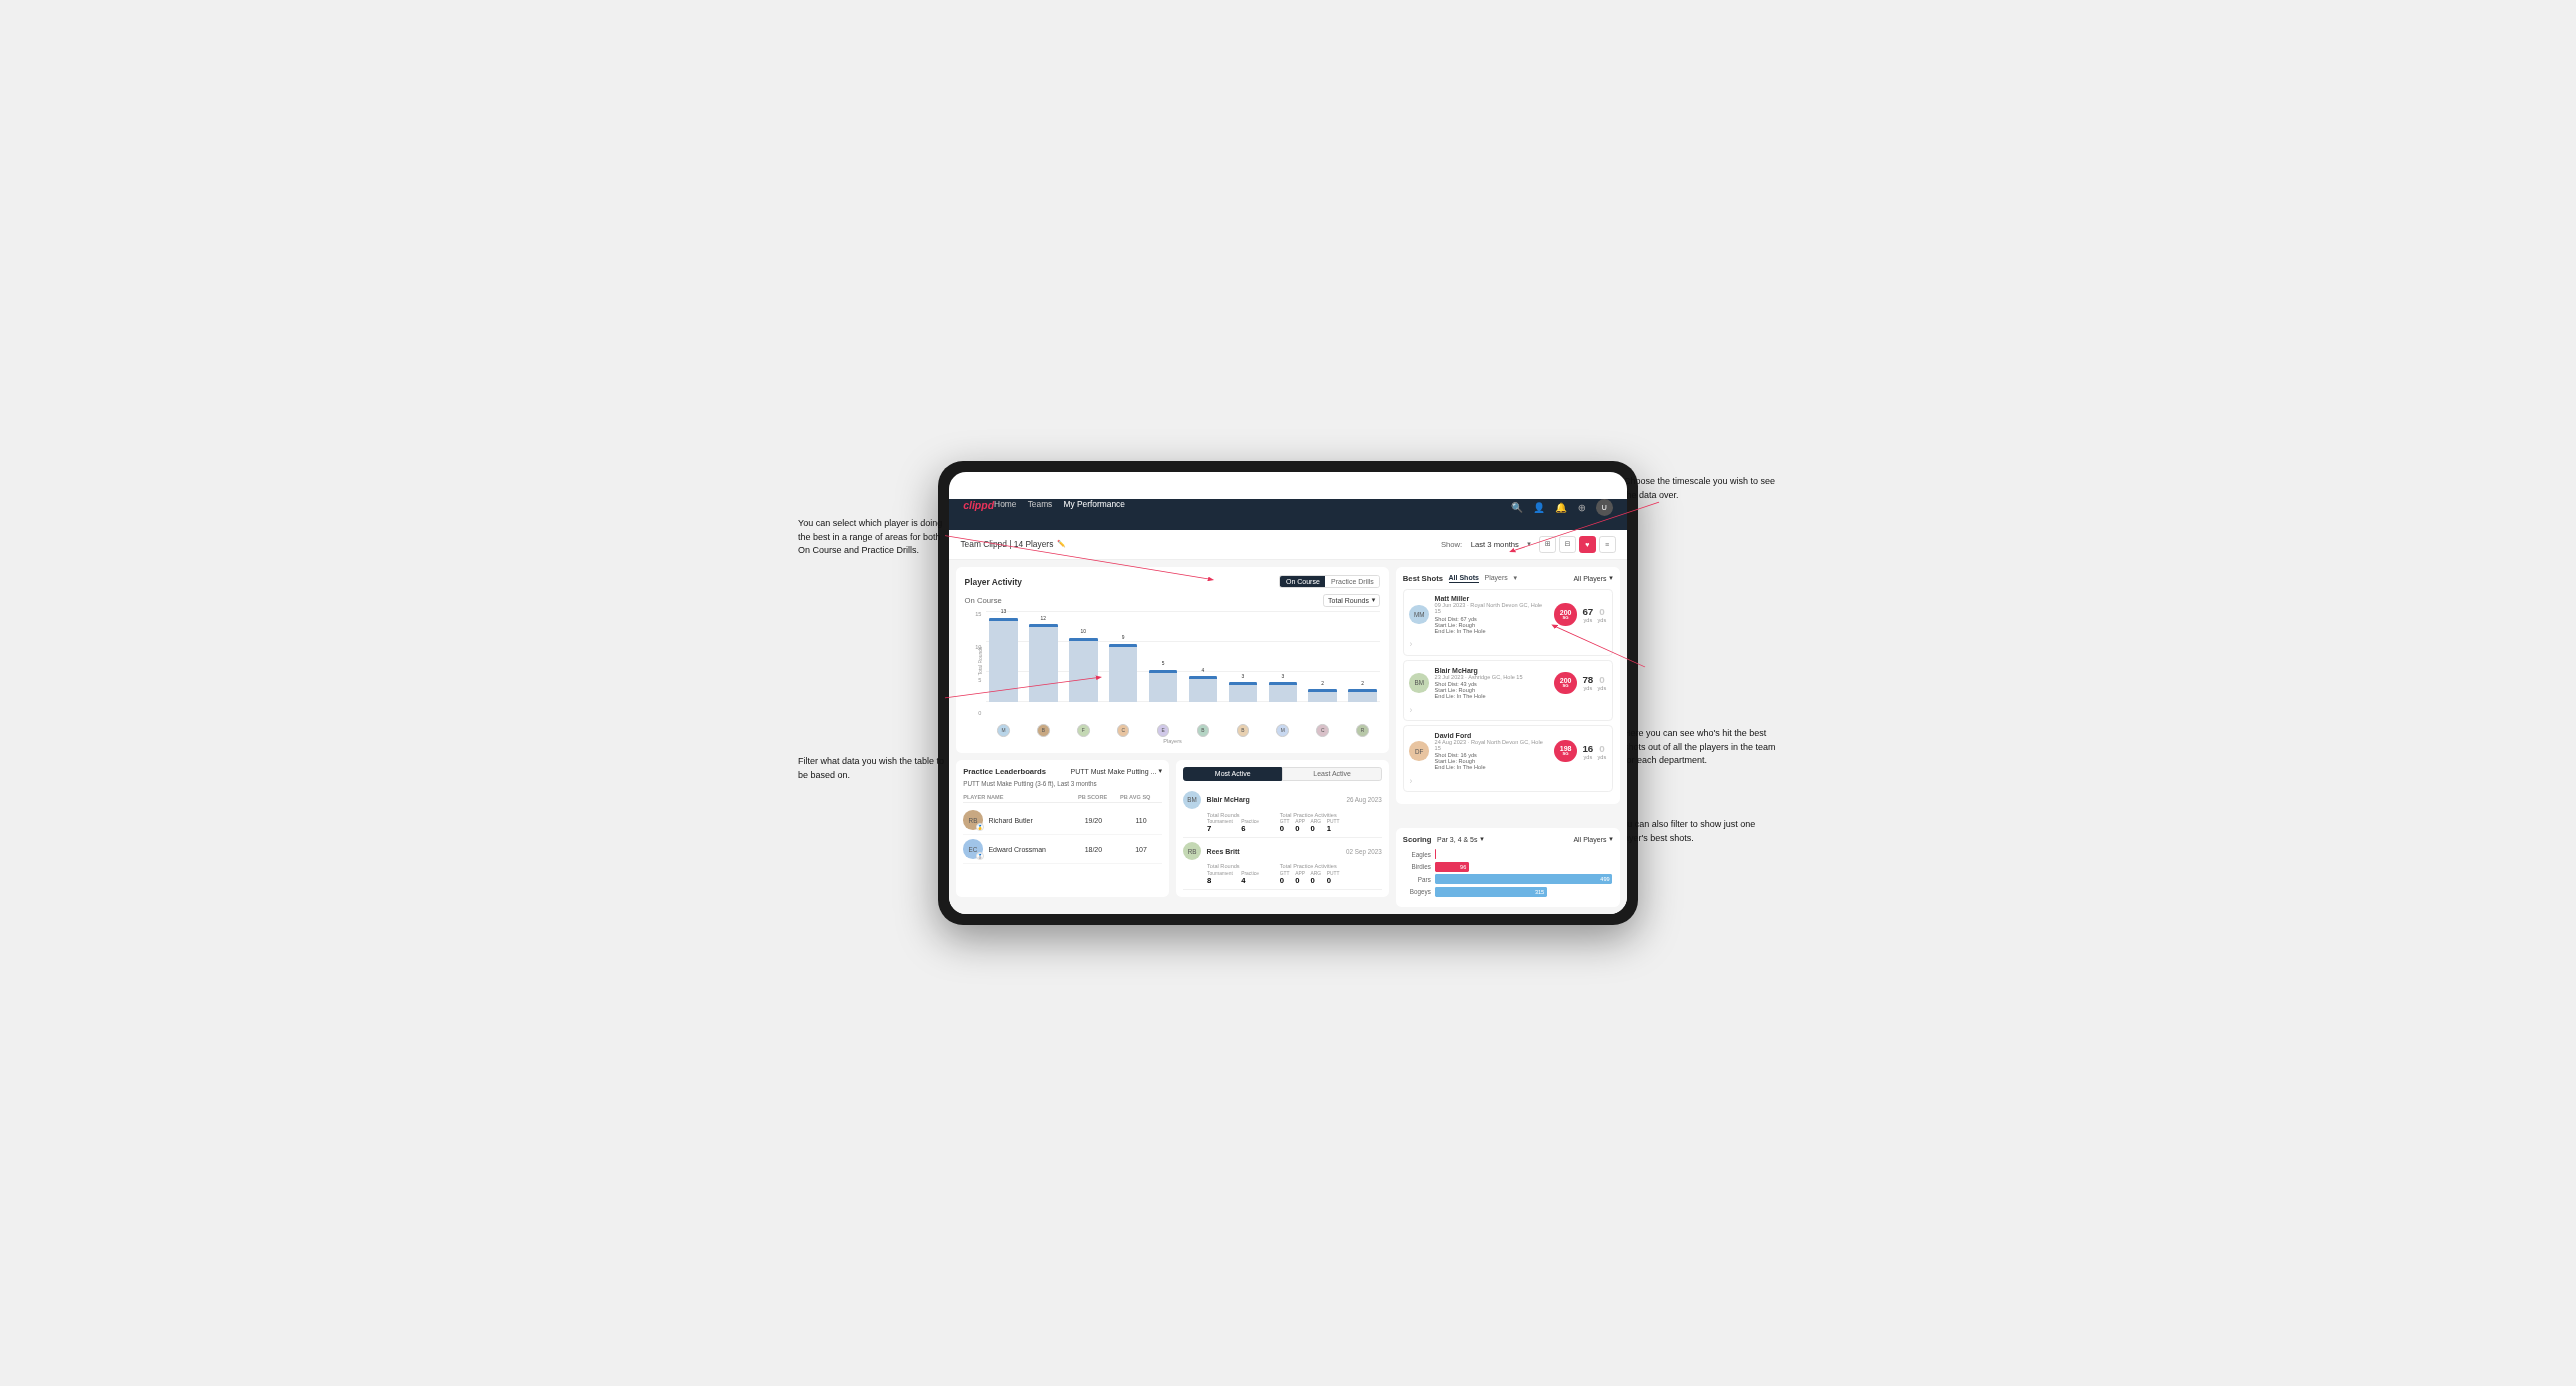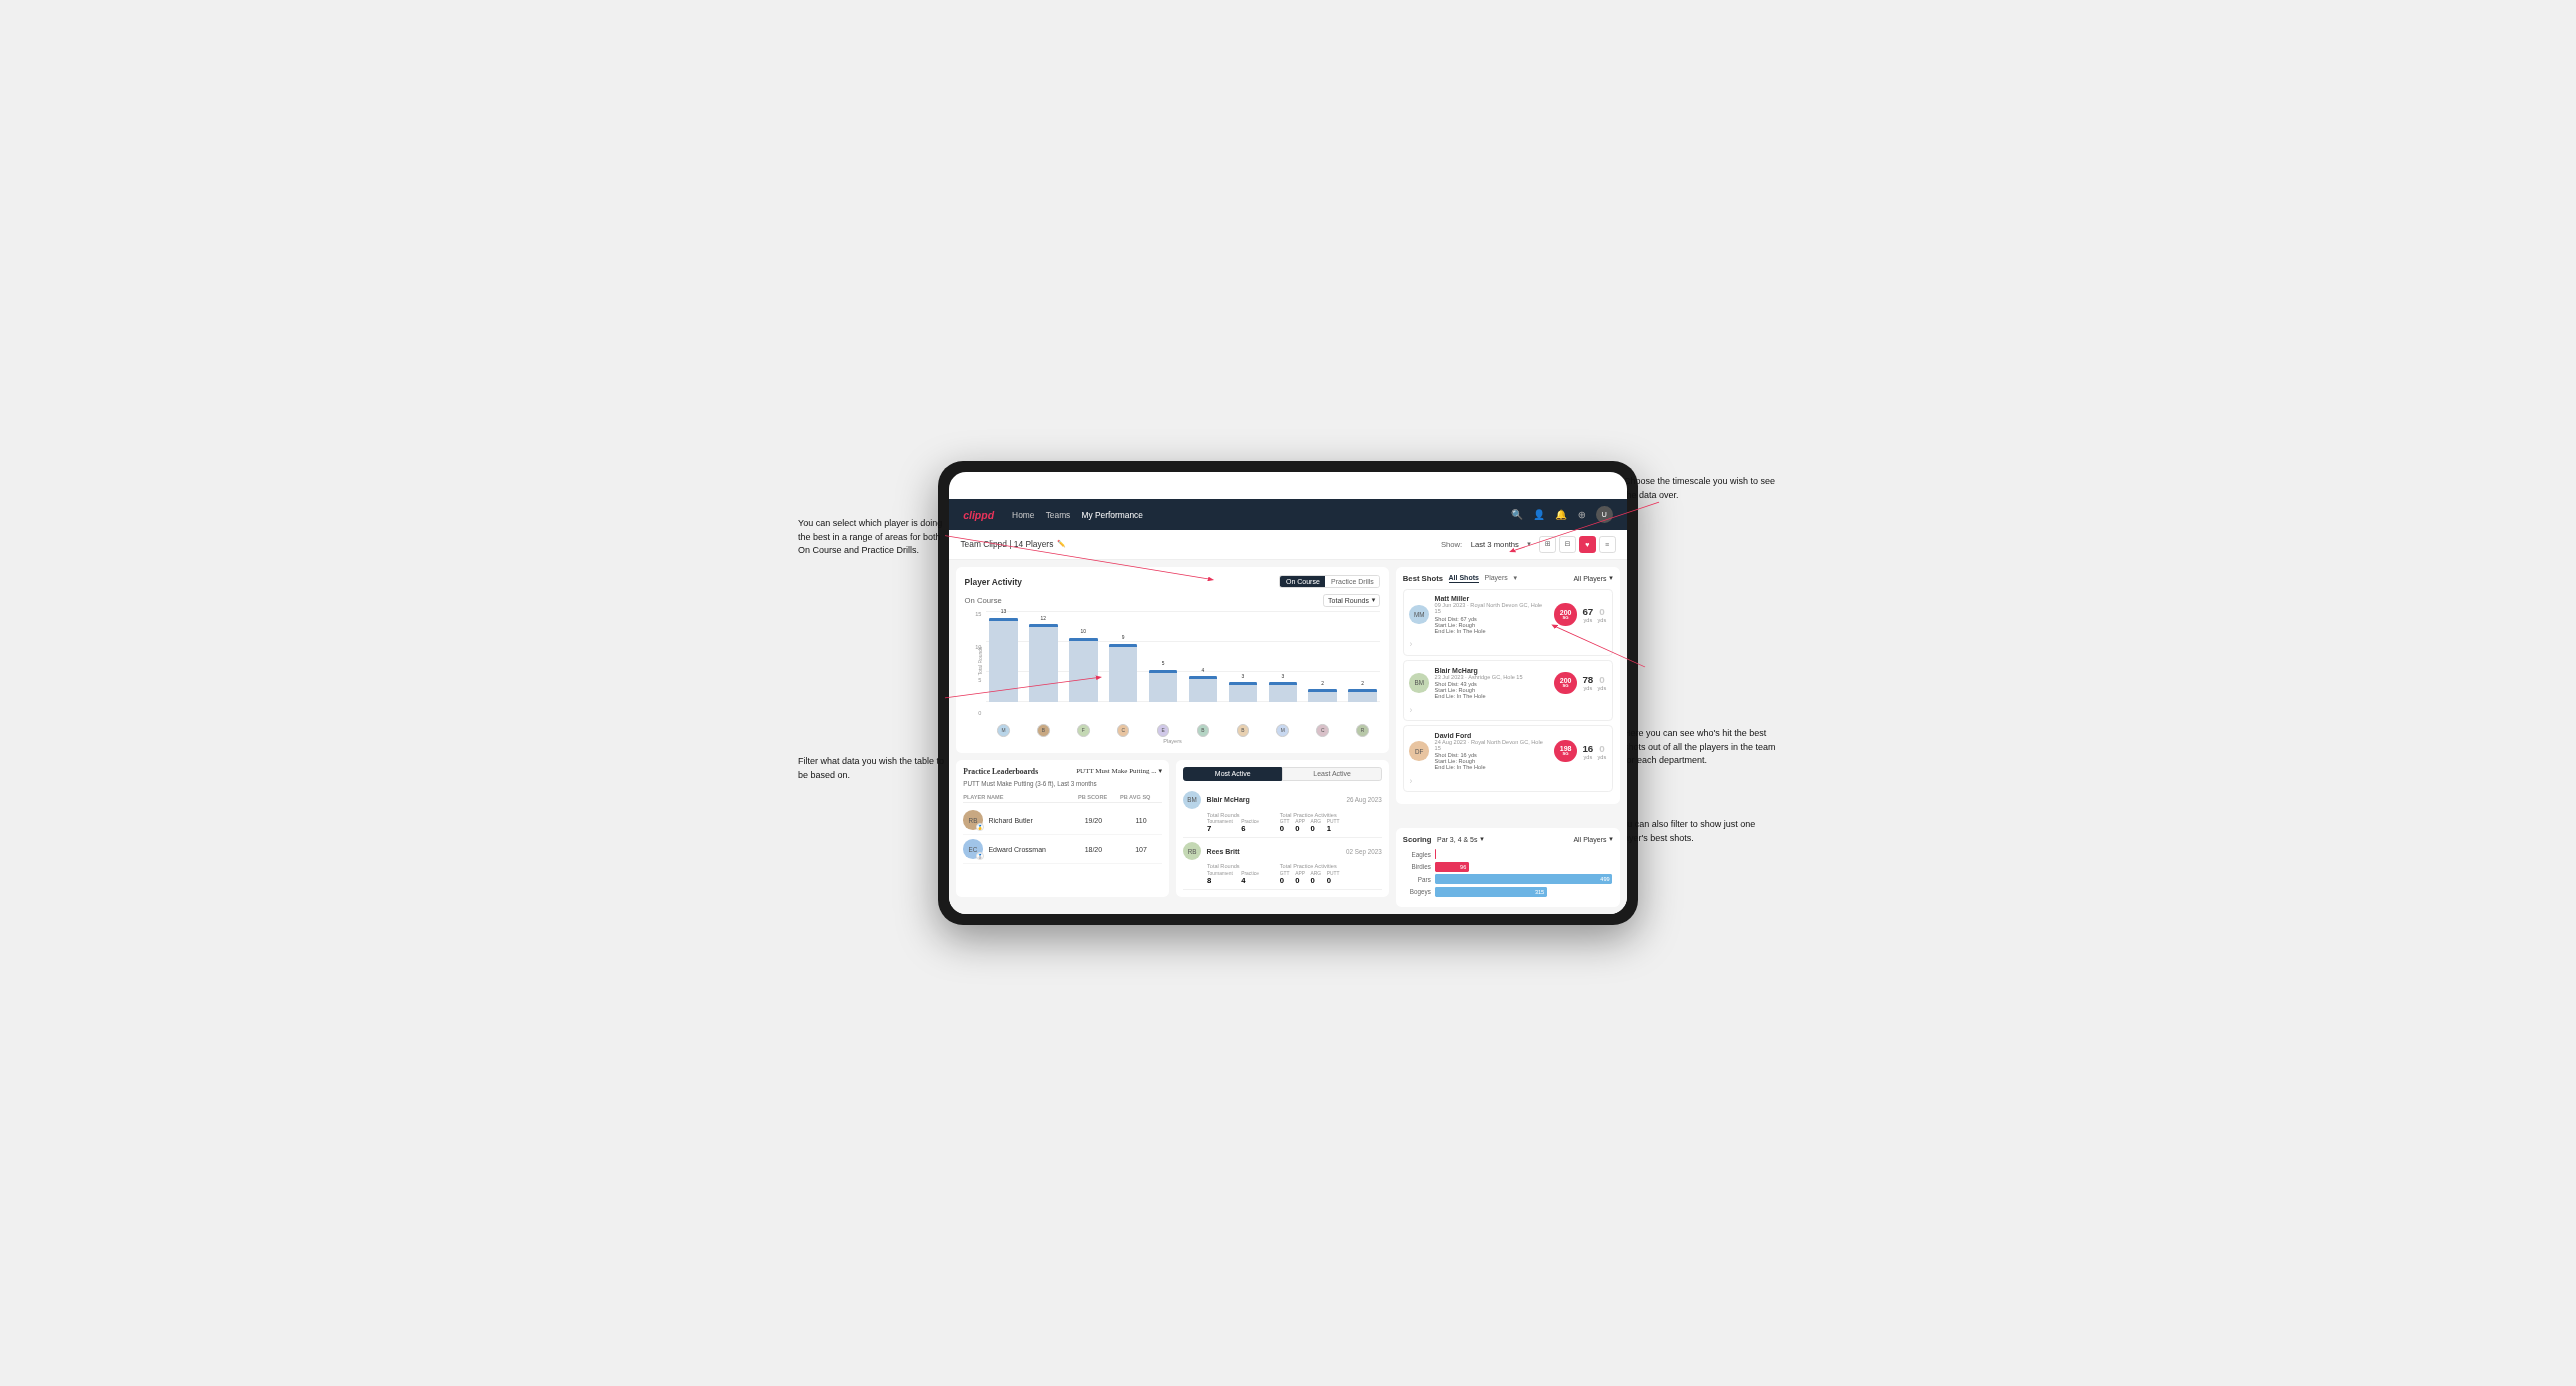--- a/index.html
+++ b/index.html
@@ -79,24 +79,24 @@
       background: #fff;
       border-radius: 17px;
       overflow: hidden;
       position: relative;
     }
 
     
     .top-nav {
       background: #1c2a3a;
       display: flex;
-      align-items: center;
+      align-items: flex-start;
       padding: 0 14px;
       height: 31px;
-      gap: 18px;
+      gap: 0;
       margin-top: 27px;
     }
     .nav-logo {
       color: #e8335a;
       font-weight: 700;
       font-size: 10.5px;
       font-style: italic;
     }
     .nav-links {
       display: flex;
@@ -385,21 +385,20 @@
       background: #fff;
       border-radius: 5.6px;
       padding: 7px;
     }
 
     .practice-header {
       display: flex;
       align-items: center;
       justify-content: space-between;
       margin-bottom: 4.2px;
-      font-family: Liberation Serif, serif;
     }
     .practice-title {
       font-size: 7.7px;
       font-weight: 600;
       color: #333;
     }
     .practice-filter {
       font-size: 7px;
       color: #333;
       display: flex;

